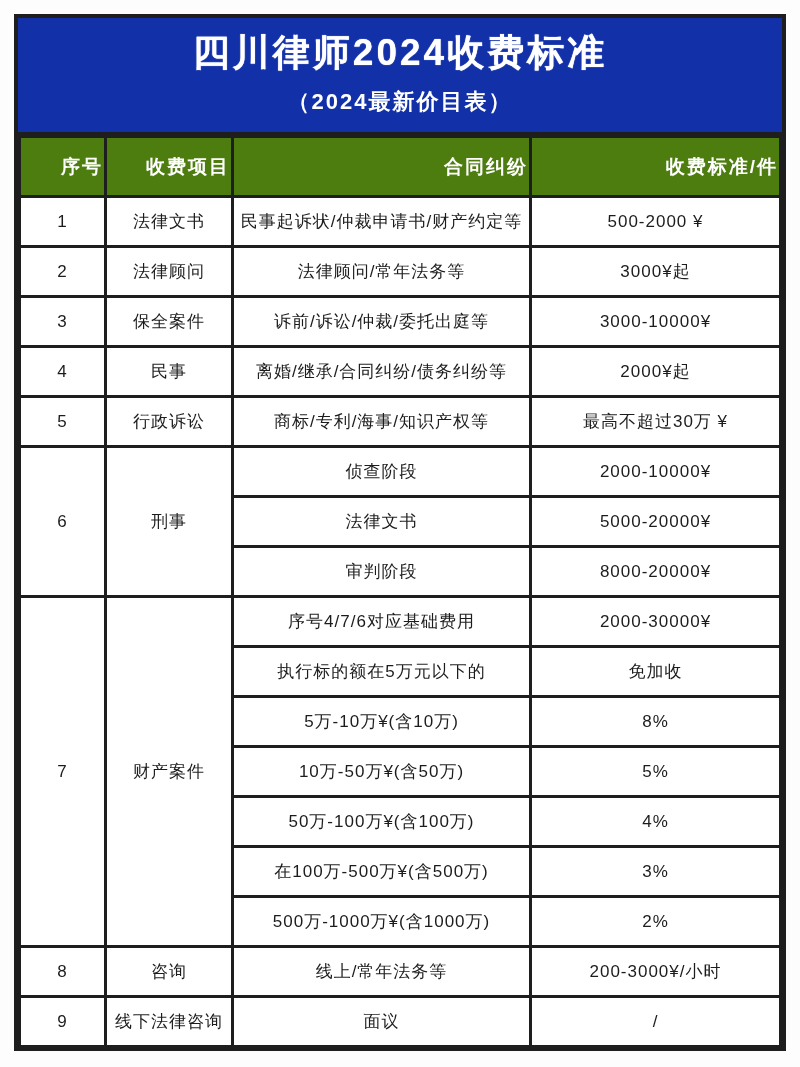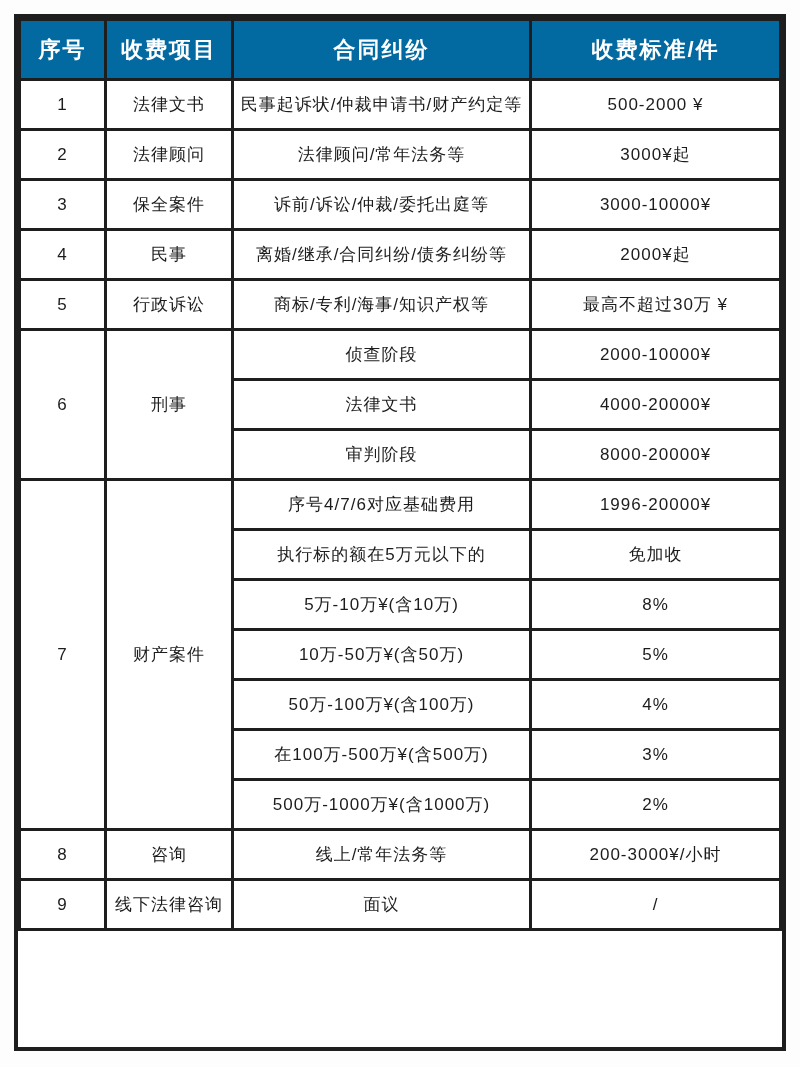--- a/index.html
+++ b/index.html
@@ -48,48 +48,52 @@
   table.fee-table {
     width: 100%;
     border-collapse: collapse;
     table-layout: fixed;
   }
   col.c-no   { width: 86px;  }
   col.c-item { width: 127px; }
   col.c-scope{ width: 298px; }
   col.c-fee  { width: auto;  }
   .fee-table th {
-    background: #0369a1;
+    background: #4d7c0f;
     color: #ffffff;
-    font-size: 22px;
+    font-size: 19px;
     font-weight: 700;
     letter-spacing: 2px;
     height: 55px;
     border: 3px solid #1e1e1e;
-    text-align: center;
+    text-align: right;
     vertical-align: middle;
   }
   .fee-table td {
     border: 3px solid #1e1e1e;
     height: 47px;
     text-align: center;
     vertical-align: middle;
     font-size: 17px;
     color: #1c1c1c;
     letter-spacing: 1px;
     background: #ffffff;
     padding: 0 4px;
     overflow: hidden;
     white-space: nowrap;
   }
 </style>
 </head>
 <body>
 
 <div class="poster">
+  <div class="title-band">
+    <div class="title">四川律师2024收费标准</div>
+    <div class="subtitle">（2024最新价目表）</div>
+  </div>
 
   <table class="fee-table">
     <colgroup>
       <col class="c-no">
         <col class="c-item">
         <col class="c-scope">
         <col class="c-fee">
     </colgroup>
     <thead>
       <tr>
@@ -131,31 +135,31 @@
           <td>最高不超过30万 ¥</td>
         </tr>
         <tr>
           <td rowspan="3">6</td>
           <td rowspan="3">刑事</td>
           <td>侦查阶段</td>
           <td>2000-10000¥</td>
         </tr>
         <tr>
           <td>法律文书</td>
-          <td>4000-20000¥</td>
+          <td>5000-20000¥</td>
         </tr>
         <tr>
           <td>审判阶段</td>
           <td>8000-20000¥</td>
         </tr>
         <tr>
           <td rowspan="7">7</td>
           <td rowspan="7">财产案件</td>
           <td>序号4/7/6对应基础费用</td>
-          <td>1996-20000¥</td>
+          <td>2000-30000¥</td>
         </tr>
         <tr>
           <td>执行标的额在5万元以下的</td>
           <td>免加收</td>
         </tr>
         <tr>
           <td>5万-10万¥(含10万)</td>
           <td>8%</td>
         </tr>
         <tr>

